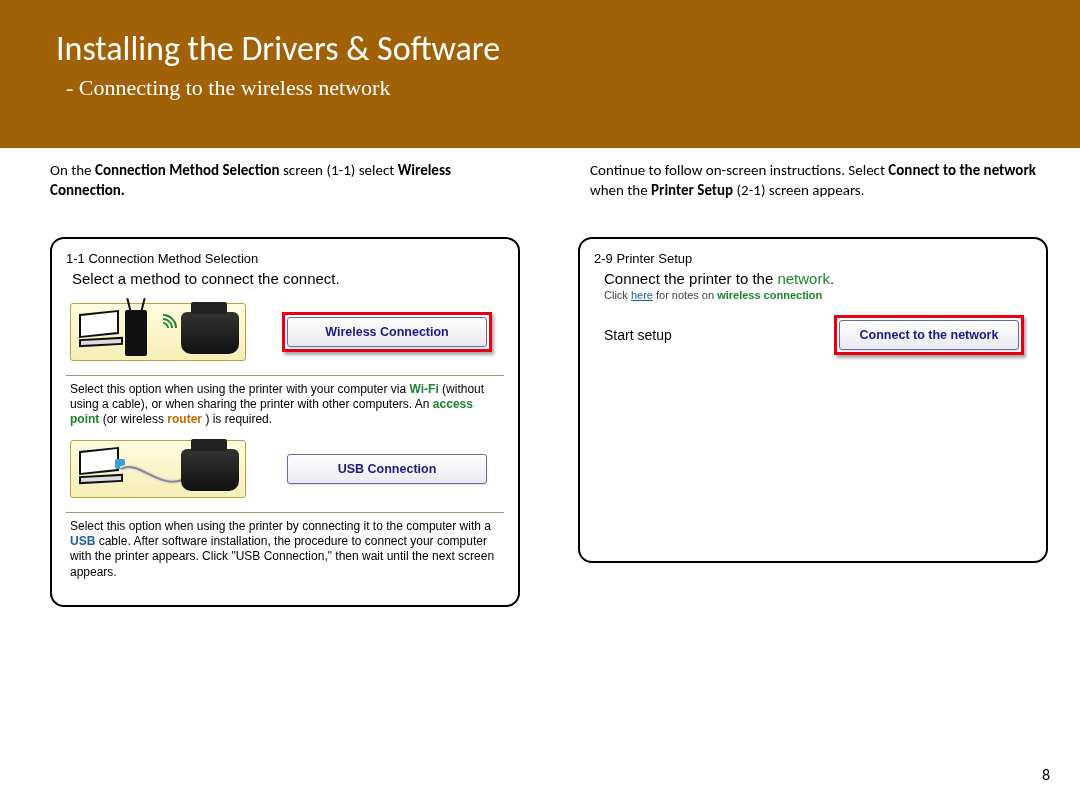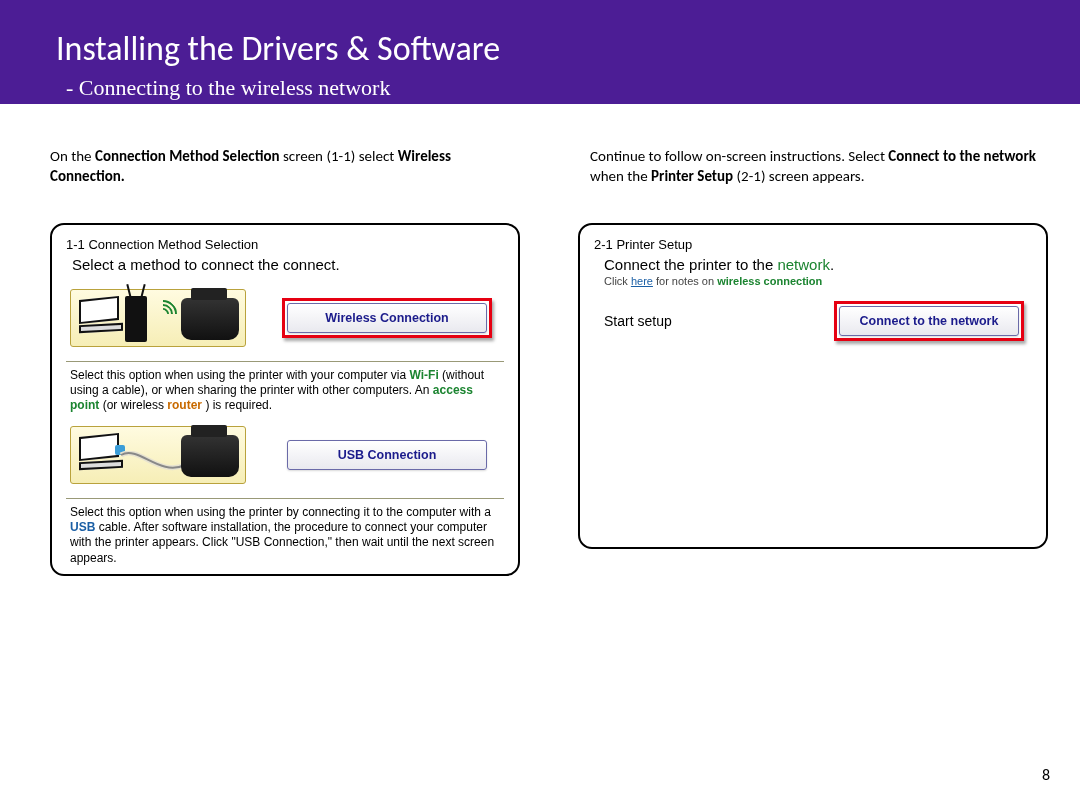--- a/index.html
+++ b/index.html
@@ -6,47 +6,47 @@
   html, body { margin: 0; padding: 0; }
   body {
     width: 1080px;
     height: 810px;
     background: #ffffff;
     font-family: Calibri, Arial, sans-serif;
     color: #000;
     position: relative;
   }
   .red-header {
-    background: #4c1d95;
+    background: #a16207;
     color: #fff;
     padding: 28px 0 18px 56px;
-    height: 104px;
+    height: 148px;
   }
   .red-header h1 {
     margin: 0 0 6px 0;
     font-size: 34px;
     font-weight: 400;
   }
   .red-header .subtitle {
     margin: 0;
     font-size: 22px;
     font-weight: 400;
     padding-left: 10px;
     font-family: Liberation Serif, serif;
   }
   .body-row {
     display: flex;
-    padding: 42px 40px 0 50px;
+    padding: 12px 40px 0 50px;
     gap: 90px;
   }
   .col { flex: 1; font-size: 15px; line-height: 1.35; }
   .dialog-panel {
     border: 2px solid #000;
     border-radius: 14px;
-    padding: 12px 14px 8px 14px;
+    padding: 12px 14px 25px 14px;
     background: #fff;
     font-family: Arial, Helvetica, sans-serif;
   }
   .panels-row {
     display: flex;
     padding: 0 34px 0 50px;
     gap: 58px;
     margin-top: 36px;
     align-items: flex-start;
   }
@@ -266,21 +266,21 @@
       <div class="option-desc">
         <span>Select this option when using the printer by connecting it to the computer with a </span>
         <span class="hl-blue">USB</span>
         <span> cable. After software installation, the procedure to connect your computer with the printer appears. Click "USB Connection," then wait until the next screen appears.</span>
       </div>
     </div>
   </div>
 
   <div class="panel-right">
     <div class="dialog-panel">
-      <div class="dlg-title">2-1 Printer Setup</div>
+      <div class="dlg-title">2-9 Printer Setup</div>
       <div class="pr-line1">
         <span>Connect the printer to the </span><span class="nw">network</span>.
       </div>
       <div class="pr-tiny">
         <span>Click </span><span class="link">here</span><span> for notes on </span><span class="wc">wireless connection</span>
       </div>
       <div class="pr-row">
         <div class="pr-start">Start setup</div>
         <span class="btn-red-ring">
           <span class="wiz-btn" style="min-width:180px;">Connect to the network</span>

